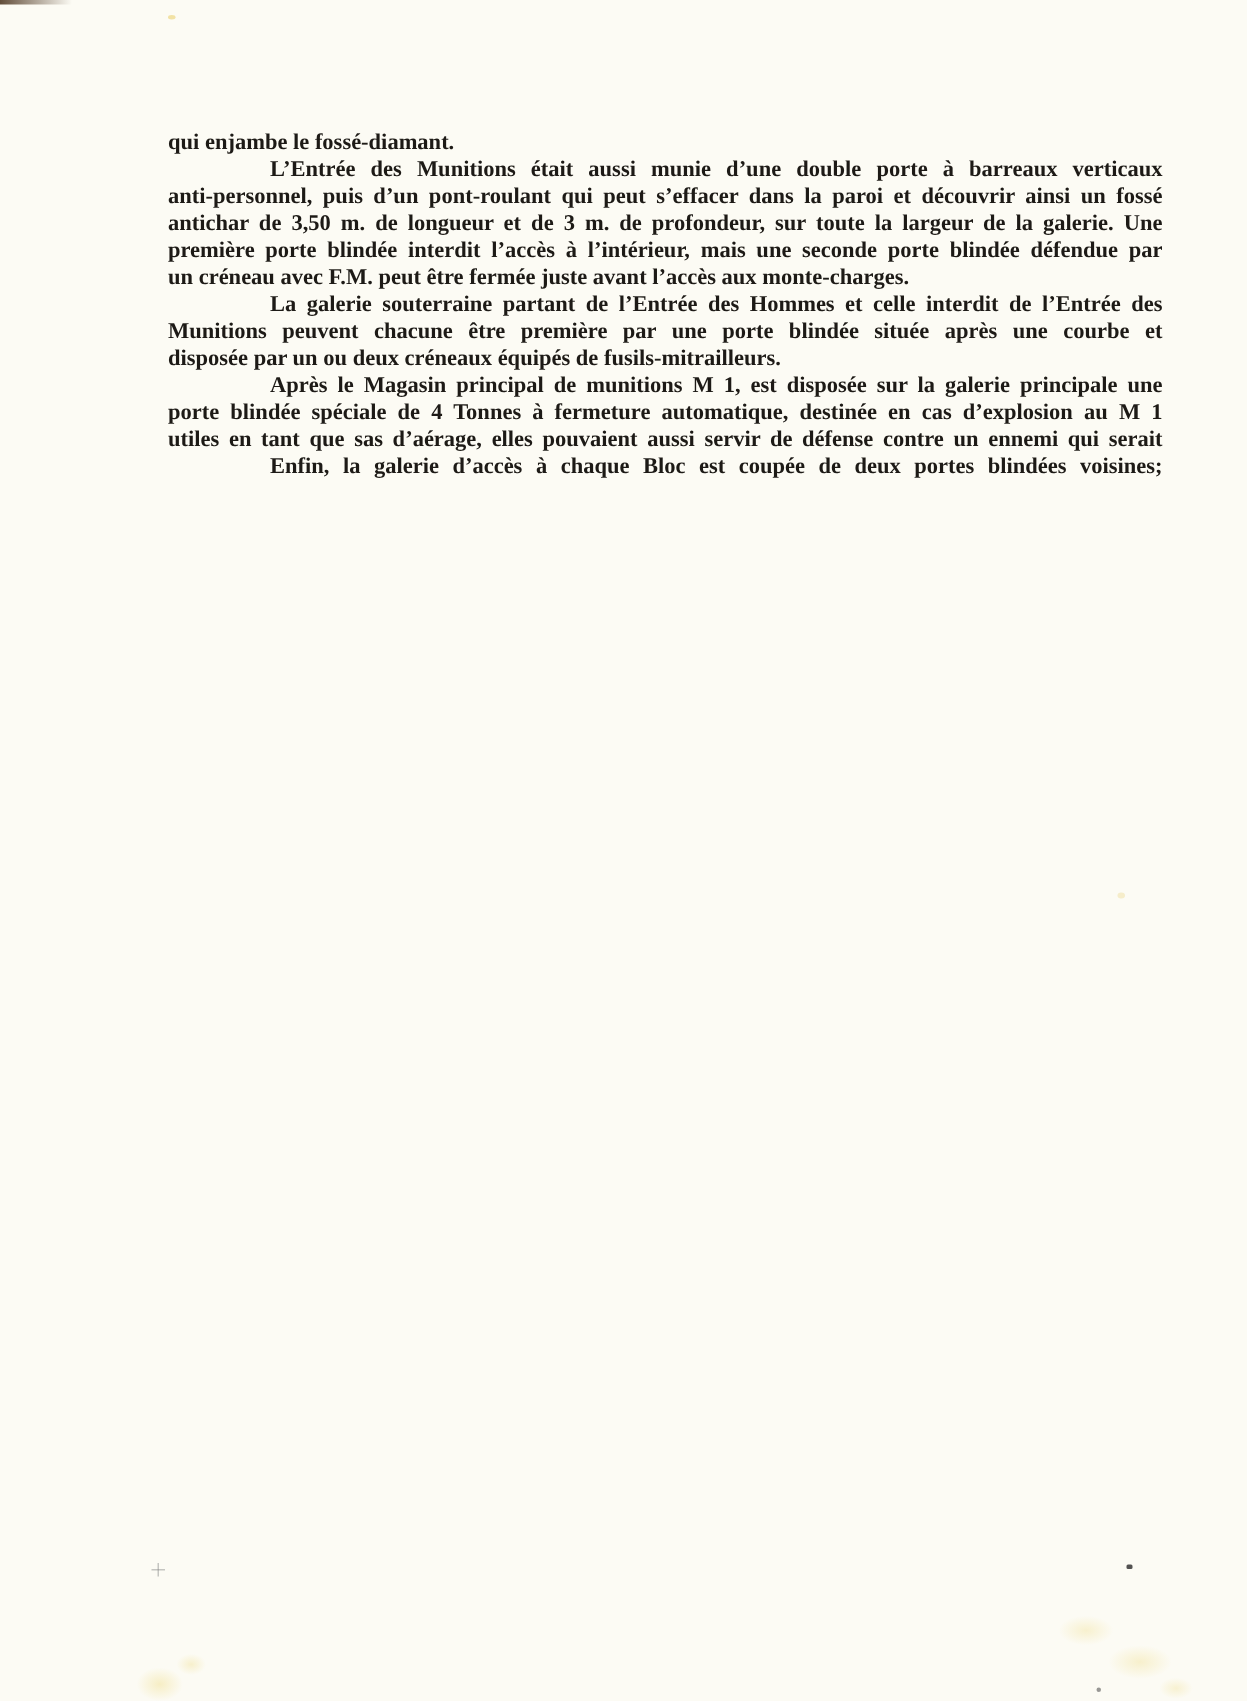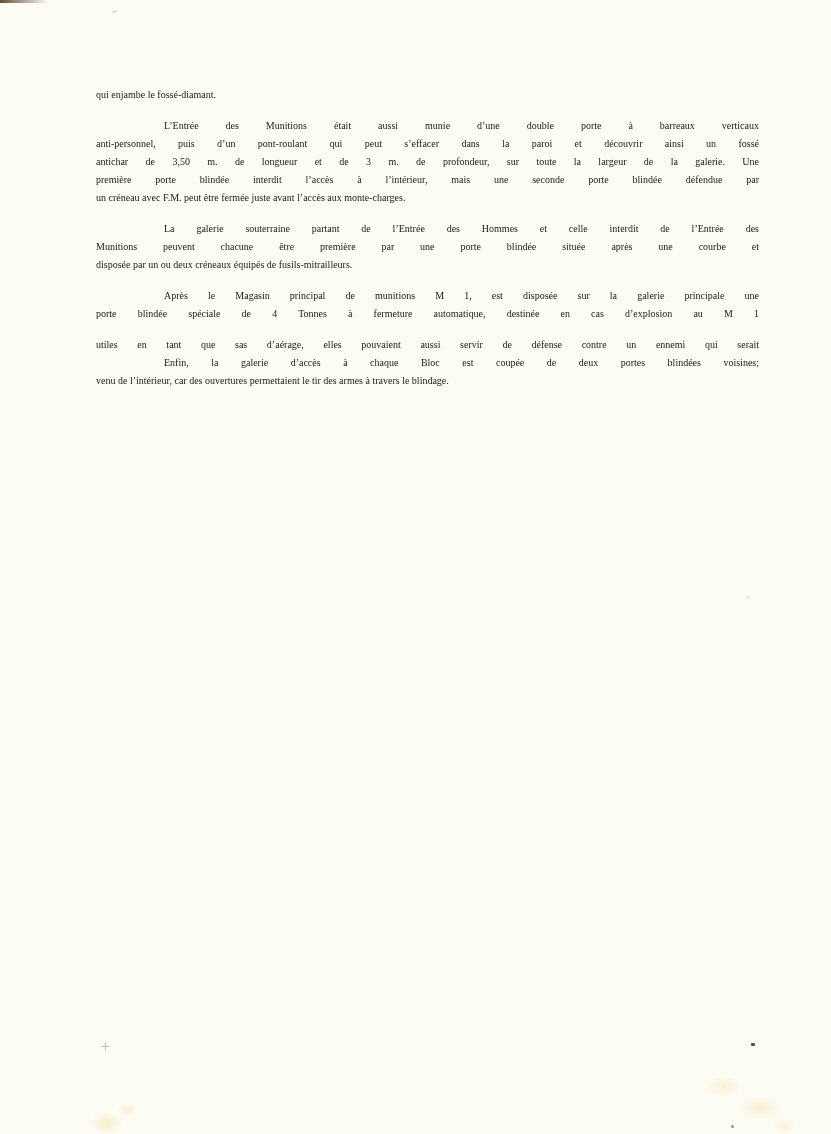--- a/index.html
+++ b/index.html
@@ -18,29 +18,30 @@
     font-family: "Liberation Serif", "DejaVu Serif", serif;
   }
   .page {
     position: absolute;
     inset: 0;
     background: var(--page-bg);
   }
   
   .textblock {
     position: absolute;
-    left: 96px;
+    left: 112px;
     top: 86px;
     width: 663px;
-    font-size: 10px;
+    font-size: 15px;
     line-height: 18px;
     color: var(--ink);
+    font-weight: bold;
   }
   .para { margin: 0; }
-  .para + .para { margin-top: 13px; }
+  .para + .para { }
   .line {
     text-align: justify;
     text-align-last: justify;
   }
   .line.last { text-align-last: left; }
   .para.indented .line.first { text-indent: 68px; }
   
   .artifact { position: absolute; pointer-events: none; }
   .edge-top {
     left: 0; top: 0; width: 48px; height: 3px;
@@ -120,17 +121,16 @@
 
     <div class="para indented">
       <div class="line first">Après le Magasin principal de munitions M 1, est disposée sur la galerie principale une</div>
       <div class="line">porte blindée spéciale de 4 Tonnes à fermeture automatique, destinée en cas d’explosion au M 1</div>
     </div>
 
 
     <div class="para indented">
       <div class="line">utiles en tant que sas d’aérage, elles pouvaient aussi servir de défense contre un ennemi qui serait</div>
       <div class="line first">Enfin, la galerie d’accès à chaque Bloc est coupée de deux portes blindées voisines;</div>
-      <div class="line last">venu de l’intérieur, car des ouvertures permettaient le tir des armes à travers le blindage.</div>
     </div>
 
   </div>
 </div>
 
 </body></html>

